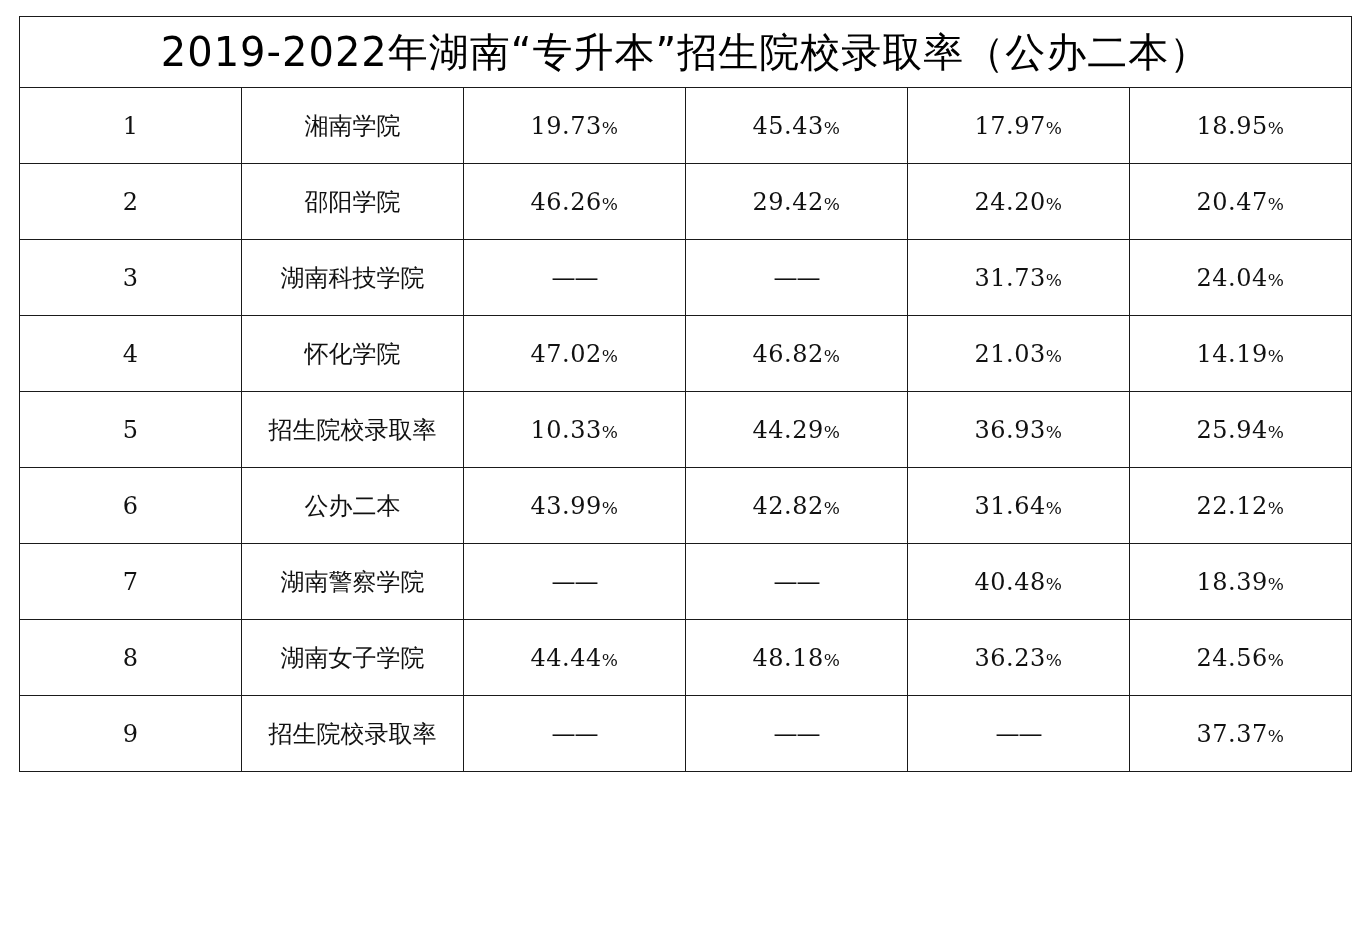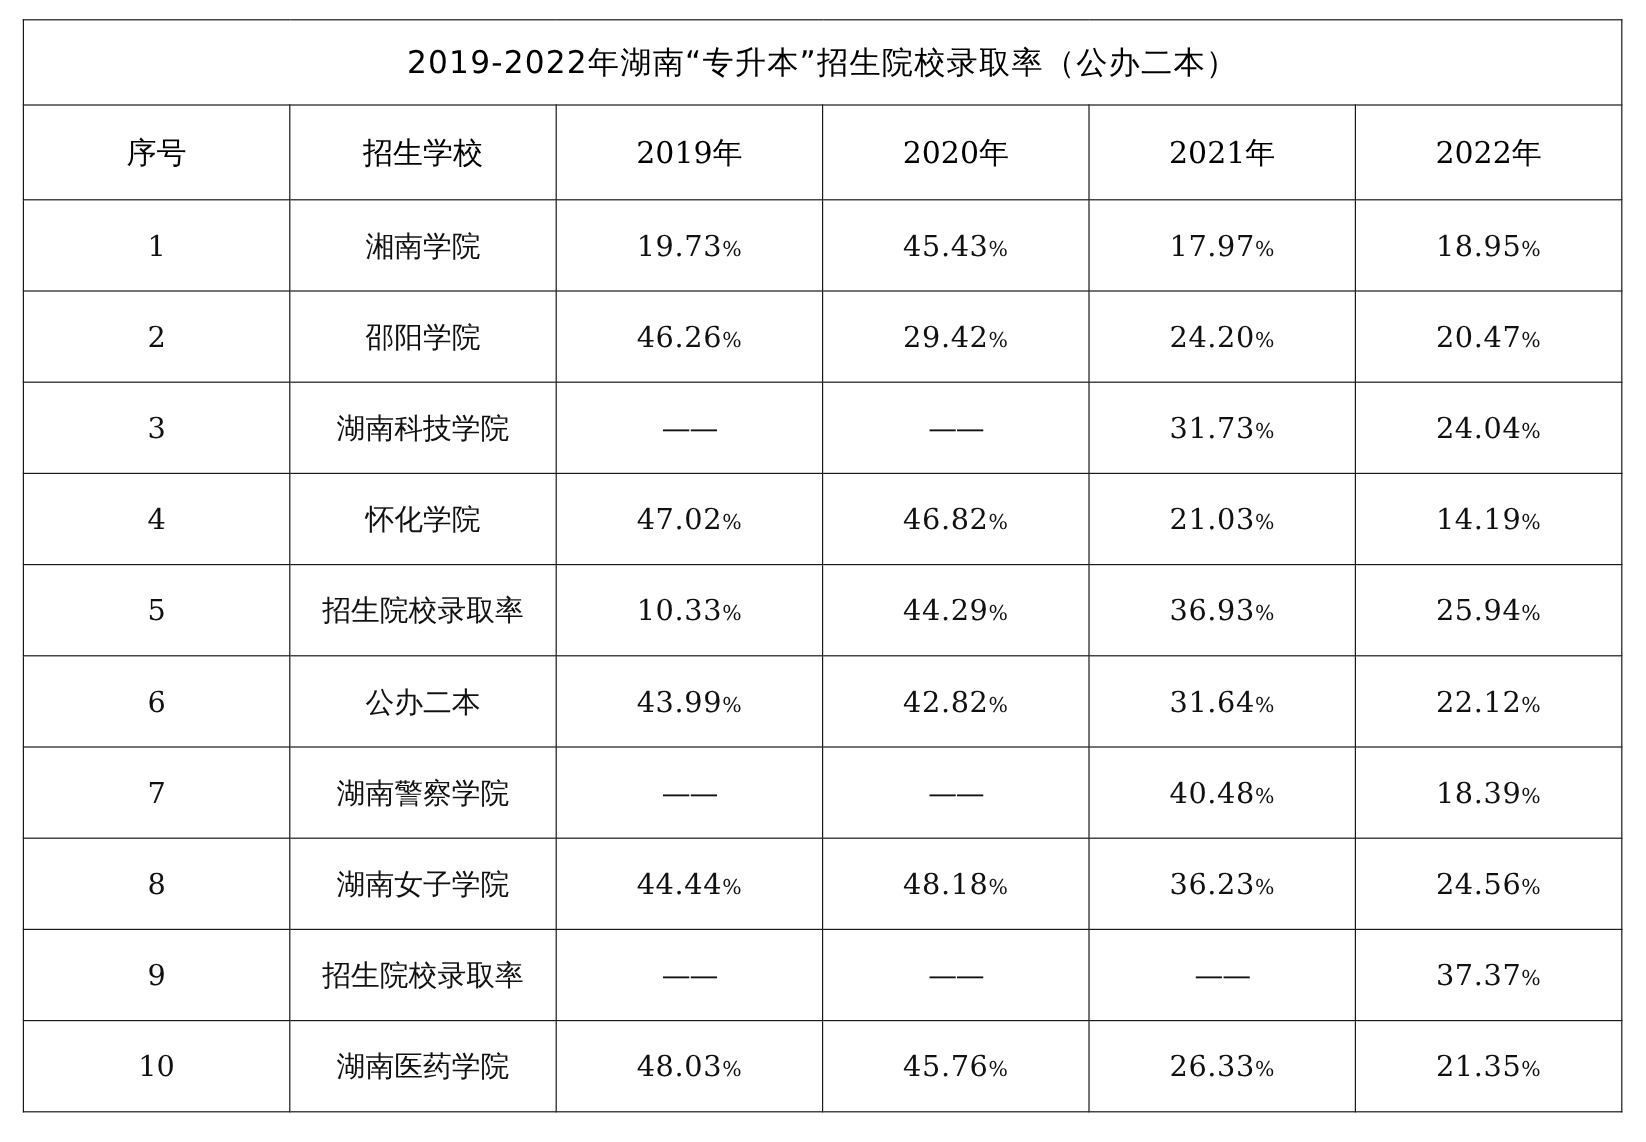--- a/index.html
+++ b/index.html
@@ -29,21 +29,21 @@
   table.rate-table td,
   table.rate-table th {
     border: 1px solid #1a1a1a;
     text-align: center;
     vertical-align: middle;
     padding: 0;
     font-weight: normal;
   }
   .title-cell {
     height: 70px;
-    font-size: 26px;
+    font-size: 40px;
     font-weight: bold;
     letter-spacing: 1px;
     font-family: "DejaVu Sans", "Liberation Sans", sans-serif;
     color: #000000;
   }
   .head-cell {
     height: 78px;
     font-size: 25px;
     font-family: "DejaVu Serif", "Liberation Serif", serif;
     color: #000000;
@@ -76,28 +76,20 @@
   .col-year  { width: 186px; }
 </style>
 </head>
 <body>
 
 <div class="page">
   <table class="rate-table">
     <tbody>
       <tr>
         <td class="title-cell" colspan="6">2019-2022年湖南“专升本”招生院校录取率（公办二本）</td>
-      </tr>
-      <tr>
-        <td class="head-cell col-idx">序号</td>
-        <td class="head-cell col-school">招生学校</td>
-        <td class="head-cell col-year">2019年</td>
-        <td class="head-cell col-year">2020年</td>
-        <td class="head-cell col-year">2021年</td>
-        <td class="head-cell col-year">2022年</td>
       </tr>
 
       <tr class="body-row">
         <td class="idx-cell">1</td>
         <td class="school-cell">湘南学院</td>
         <td class="num-cell">19.73<span class="pct">%</span></td>
         <td class="num-cell">45.43<span class="pct">%</span></td>
         <td class="num-cell">17.97<span class="pct">%</span></td>
         <td class="num-cell">18.95<span class="pct">%</span></td>
       </tr>
@@ -167,23 +159,15 @@
 
       <tr class="body-row">
         <td class="idx-cell">9</td>
         <td class="school-cell">招生院校录取率</td>
         <td class="dash-cell">——</td>
         <td class="dash-cell">——</td>
         <td class="dash-cell">——</td>
         <td class="num-cell">37.37<span class="pct">%</span></td>
       </tr>
 
-      <tr class="body-row">
-        <td class="idx-cell">10</td>
-        <td class="school-cell">湖南医药学院</td>
-        <td class="num-cell">48.03<span class="pct">%</span></td>
-        <td class="num-cell">45.76<span class="pct">%</span></td>
-        <td class="num-cell">26.33<span class="pct">%</span></td>
-        <td class="num-cell">21.35<span class="pct">%</span></td>
-      </tr>
     </tbody>
   </table>
 </div>
 
 </body></html>

